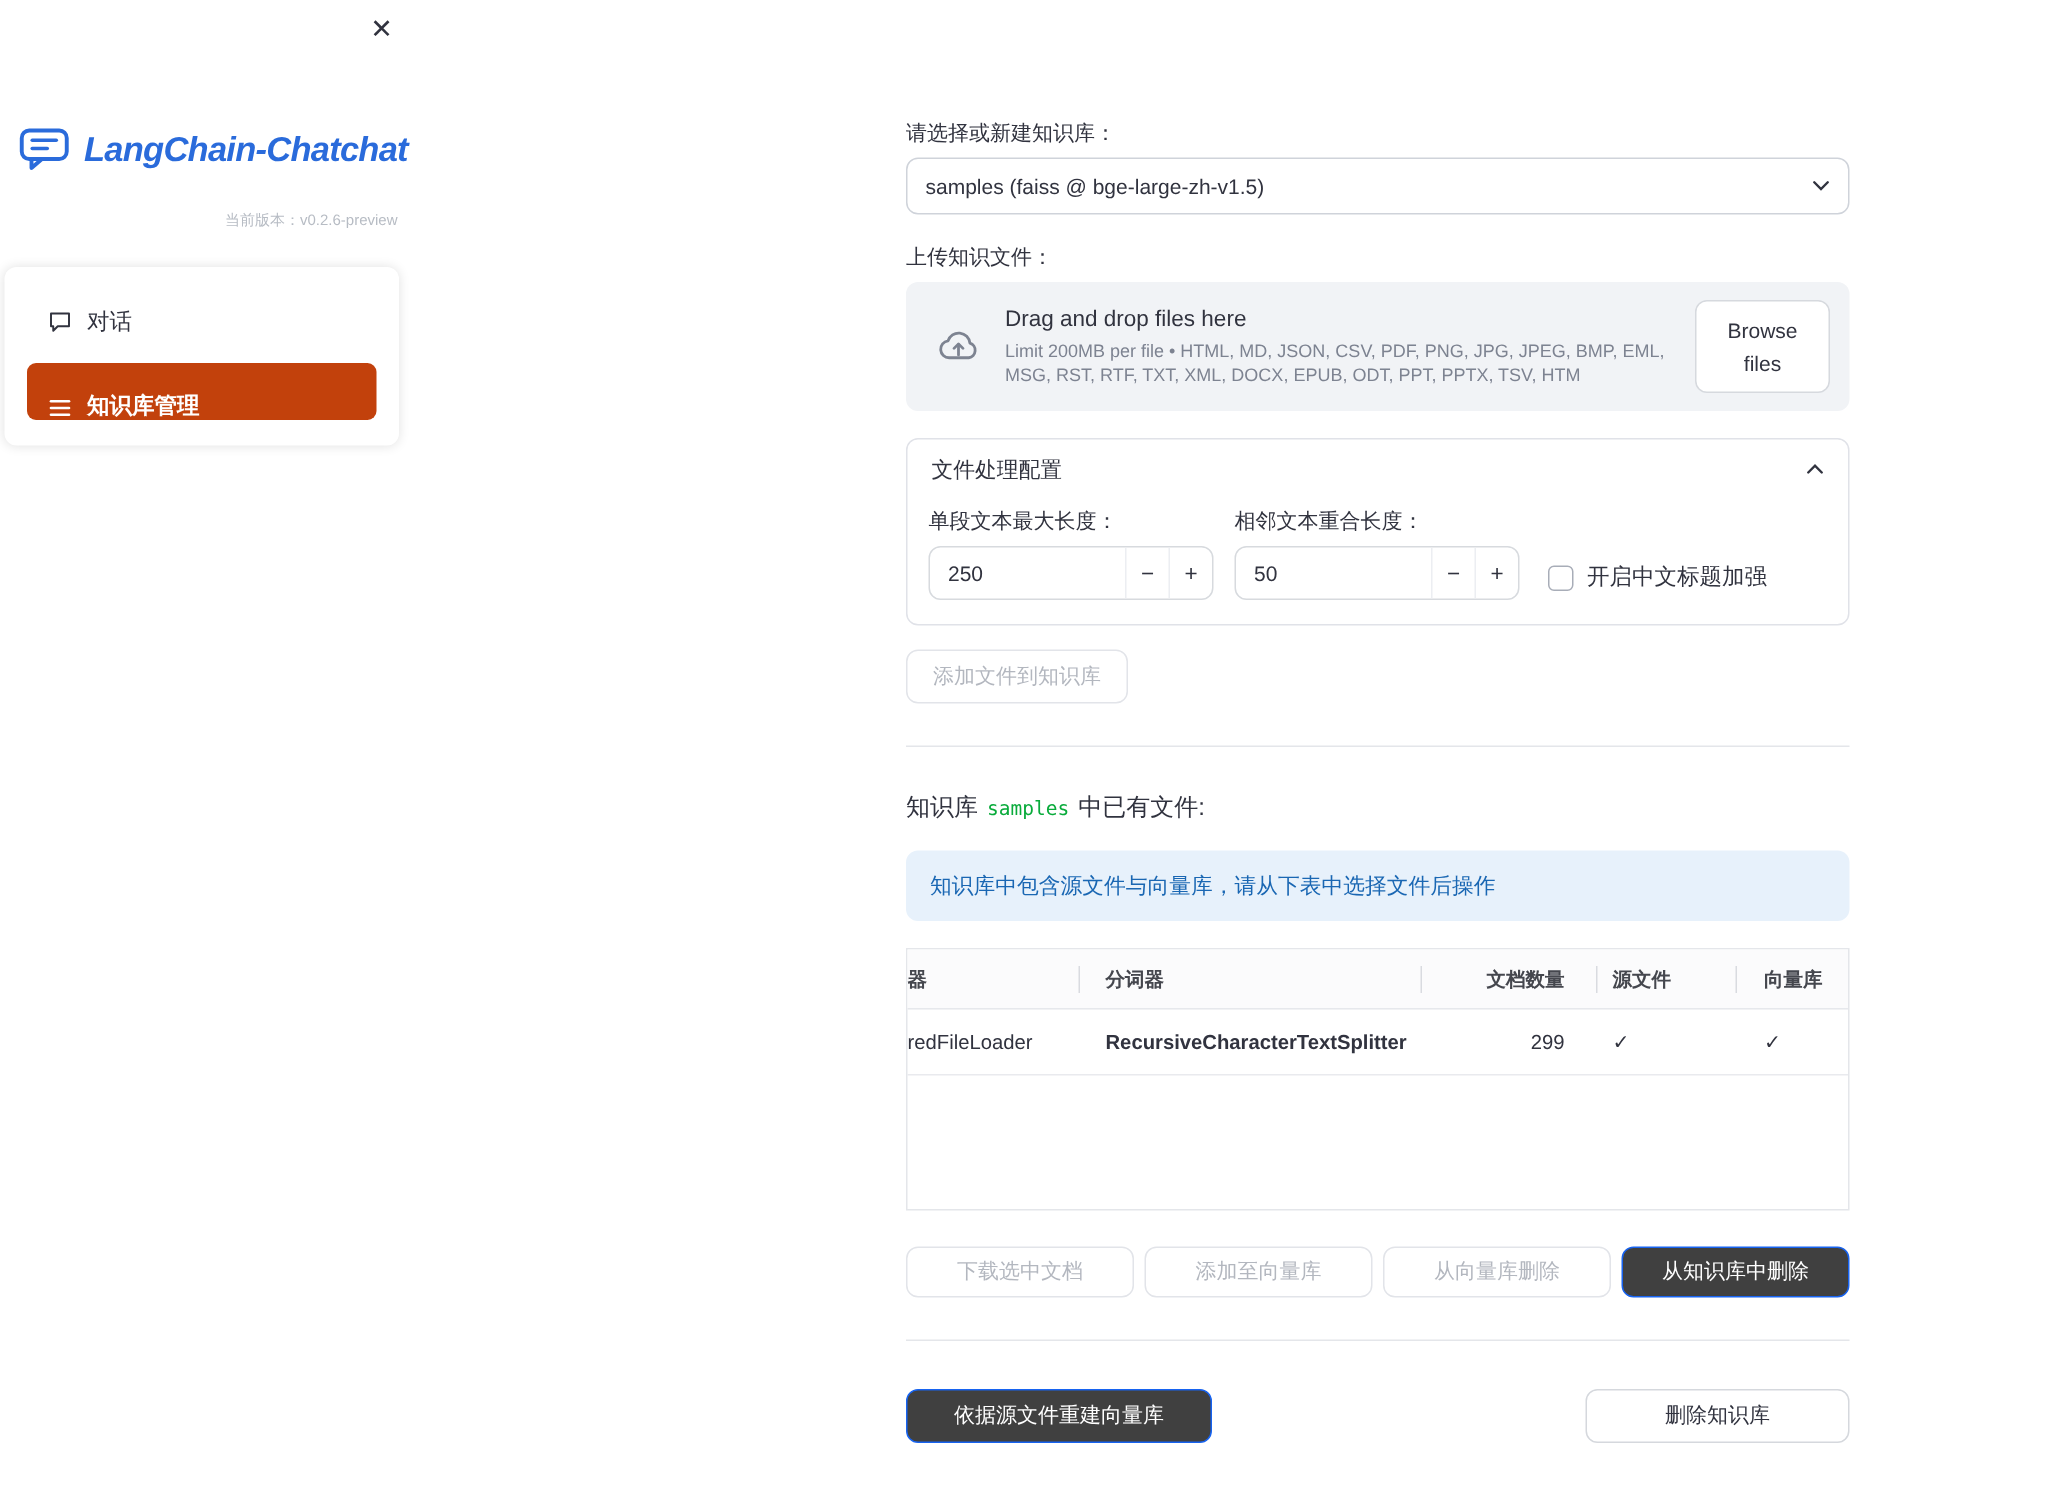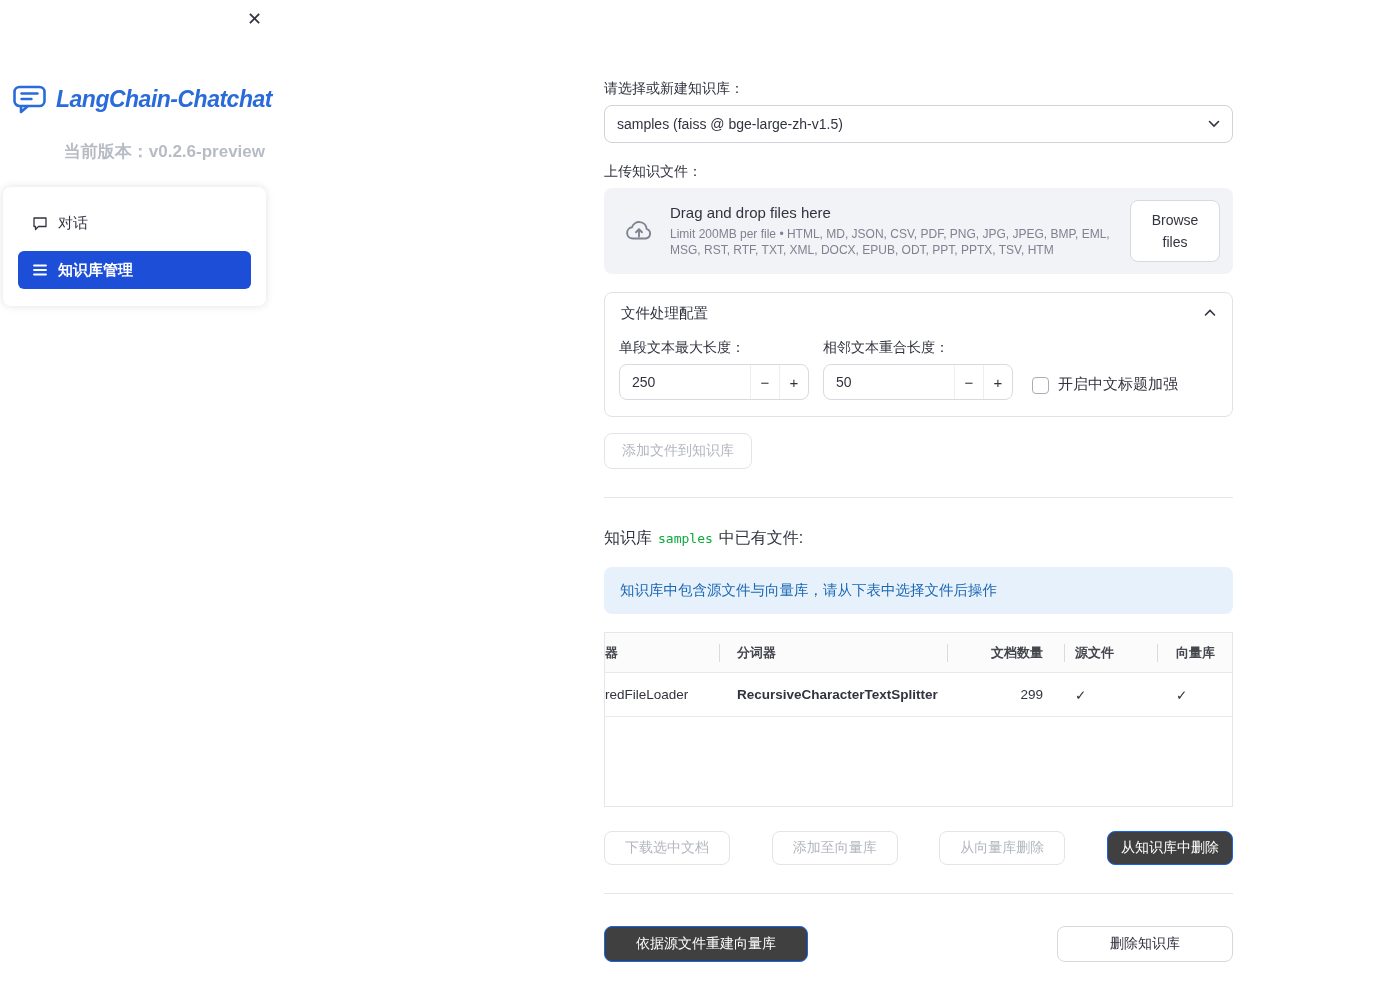--- a/index.html
+++ b/index.html
@@ -4,24 +4,24 @@
 <style>
   * { box-sizing: border-box; margin: 0; padding: 0; }
   html,body { width:1380px; height:1002px; background:#ffffff; font-family:"Liberation Sans","DejaVu Sans",sans-serif; color:#31333f; }
   .app { position:relative; width:1380px; height:1002px; overflow:hidden; background:#fff; }
 
   
   .sidebar { position:absolute; left:0; top:0; width:280px; height:1002px; background:#ffffff; }
   .sidebar-close { position:absolute; top:6px; right:14px; font-size:18px; color:#31333f; cursor:pointer; font-weight:300; line-height:1; padding:4px; }
   .logo-row { display:flex; align-items:center; gap:8px; margin:84px 0 0 12px; }
   .logo-text { font-size:23px; font-weight:700; font-style:italic; color:#2a6bdb; letter-spacing:-0.5px; white-space:nowrap; }
-  .version { margin-top:26px; text-align:right; padding-right:15px; font-size:17px; color:#b7bcc4;font-weight:bold; }
+  .version { margin-top:26px; text-align:right; padding-right:15px; font-size:10px; color:#b7bcc4; }
   .menu-card { margin:24px 4px 0 3px; width:263px; background:#fff; border-radius:8px; box-shadow:0 0 8px rgba(0,0,0,0.12); padding:17px 15px; }
   .menu-item { height:38px; display:flex; align-items:center; gap:10px; padding:0 14px; font-size:15px; color:#31333f; border-radius:6px; cursor:pointer; }
-  .menu-item.active { background:#1d4ed8; color:#fff; font-weight:600; margin-top:9px; }
+  .menu-item.active { background:#c2410c; color:#fff; font-weight:600; margin-top:9px;align-items:flex-end; }
   .mi-icon { display:inline-flex; width:16px; height:16px; flex:0 0 16px; }
 
   
   .main { position:absolute; left:604px; top:0; width:629px; }
   .field-label { font-size:14px; color:#31333f; line-height:17px; }
   .first-label { margin-top:80px; }
 
   .selectbox { margin-top:8px; height:38px; border:1px solid #cfd3da; border-radius:8px; background:#fff; display:flex; align-items:center; padding:0 12px; cursor:pointer; }
   .select-value { flex:1; font-size:14px; color:#31333f; }
   .chevron { display:inline-flex; }
@@ -66,21 +66,21 @@
   .t-row { height:44px; border-bottom:1px solid #e9eaee; }
   .t-row > div { display:flex; align-items:center; font-size:13.5px; color:#31333f; }
   .c1 { padding-left:0; overflow:hidden; white-space:nowrap; }
   .c2 { padding-left:17px;font-weight:bold; }
   .c3 { justify-content:flex-end; padding-right:22px; }
   .c4 { padding-left:10px; }
   .c5 { padding-left:18px; }
   .t-empty { height:89px; }
 
   .btn-row { margin-top:24px; display:flex; justify-content:space-between; }
-  .btn-row .btn { width:126px; height:34px; }
+  .btn-row .btn { width:152px; height:34px; }
 
   .bottom-row { margin-top:32px; display:flex; justify-content:space-between; }
   .rebuild-btn { width:204px; height:36px; }
   .delete-kb-btn { width:176px; height:36px; }
 </style>
 </head>
 <body>
 
 <div class="app">
 

